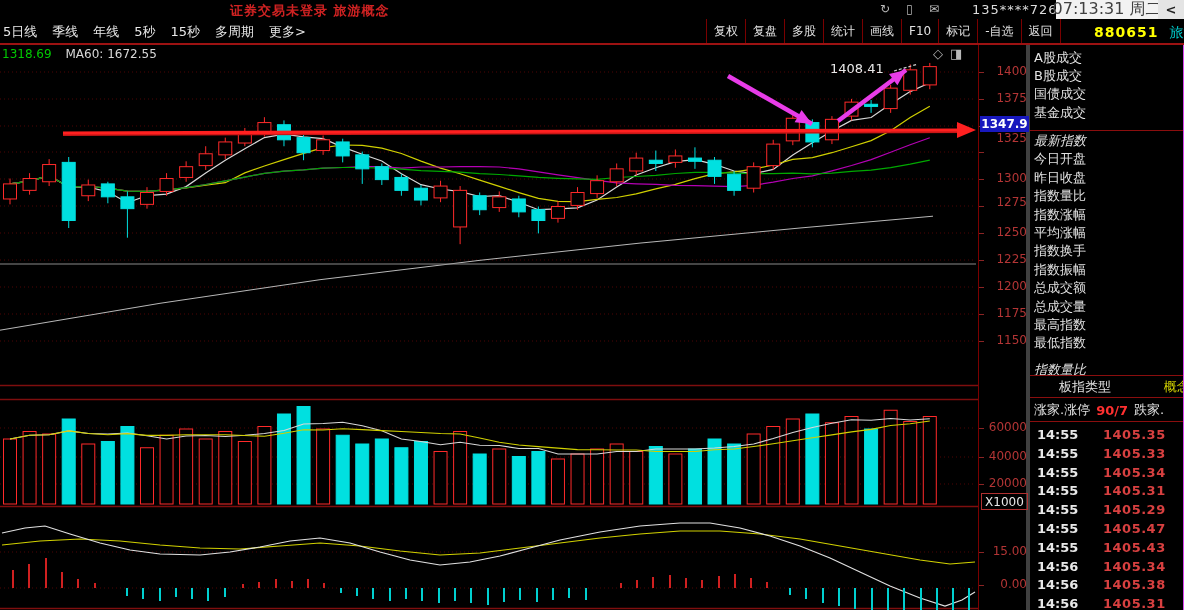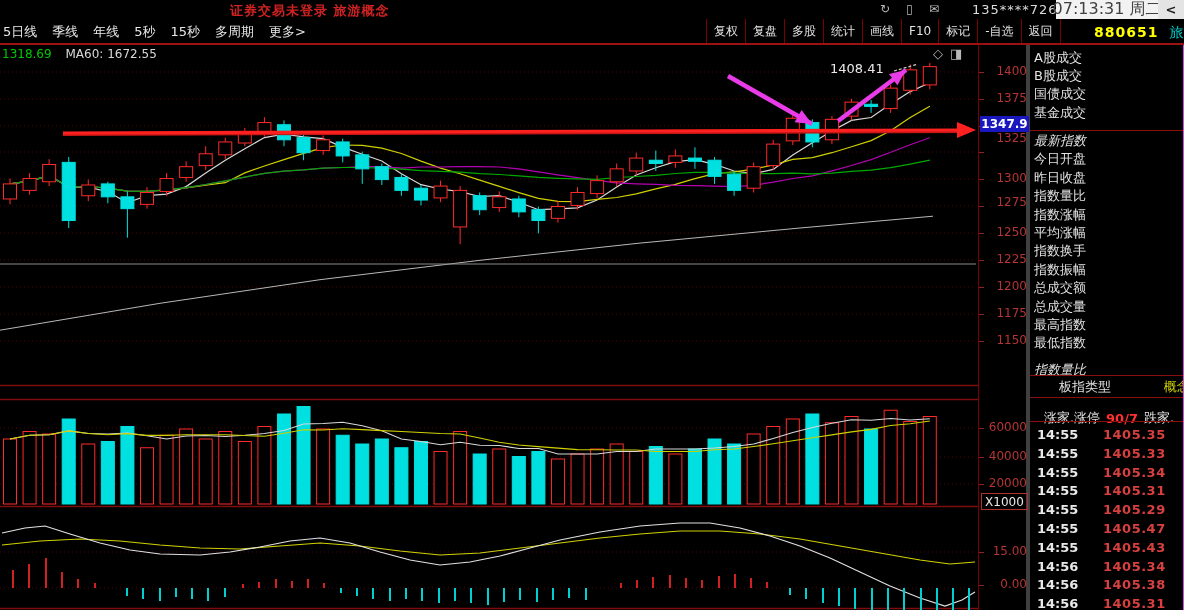--- a/index.html
+++ b/index.html
@@ -407,21 +407,21 @@
       <div class="rp-row" style="top: 252.6px;">总成交量</div>
       <div class="rp-row" style="top: 271px;">最高指数</div>
       <div class="rp-row" style="top: 289.4px;">最低指数</div>
       <div class="rp-row" style="top: 316px; font-style: italic;">指数量比</div>
       <div class="rp-div" style="top: 330px;"></div>
       <div class="rp-row" style="top: 333px; margin-left: 25px;">
         <span>板指类型</span>
         <span class="rp-board-val">概念 等</span>
       </div>
       <div class="rp-div" style="top: 352px;"></div>
-      <div class="rp-row rp-adv" style="top: 364px; justify-content: center;">
+      <div class="rp-row rp-adv" style="top: 356px;">
         <span>涨家.涨停</span>
         <span class="v">90/7</span>
         <span>跌家.</span>
       </div>
       <div class="rp-div" style="top: 376px;"></div>
       <div class="quote-row" style="top: 381px;">
         <span class="quote-time">14:55</span>
         <span class="quote-price">1405.35</span>
       </div>
       <div class="quote-row" style="top: 399.8px;">

